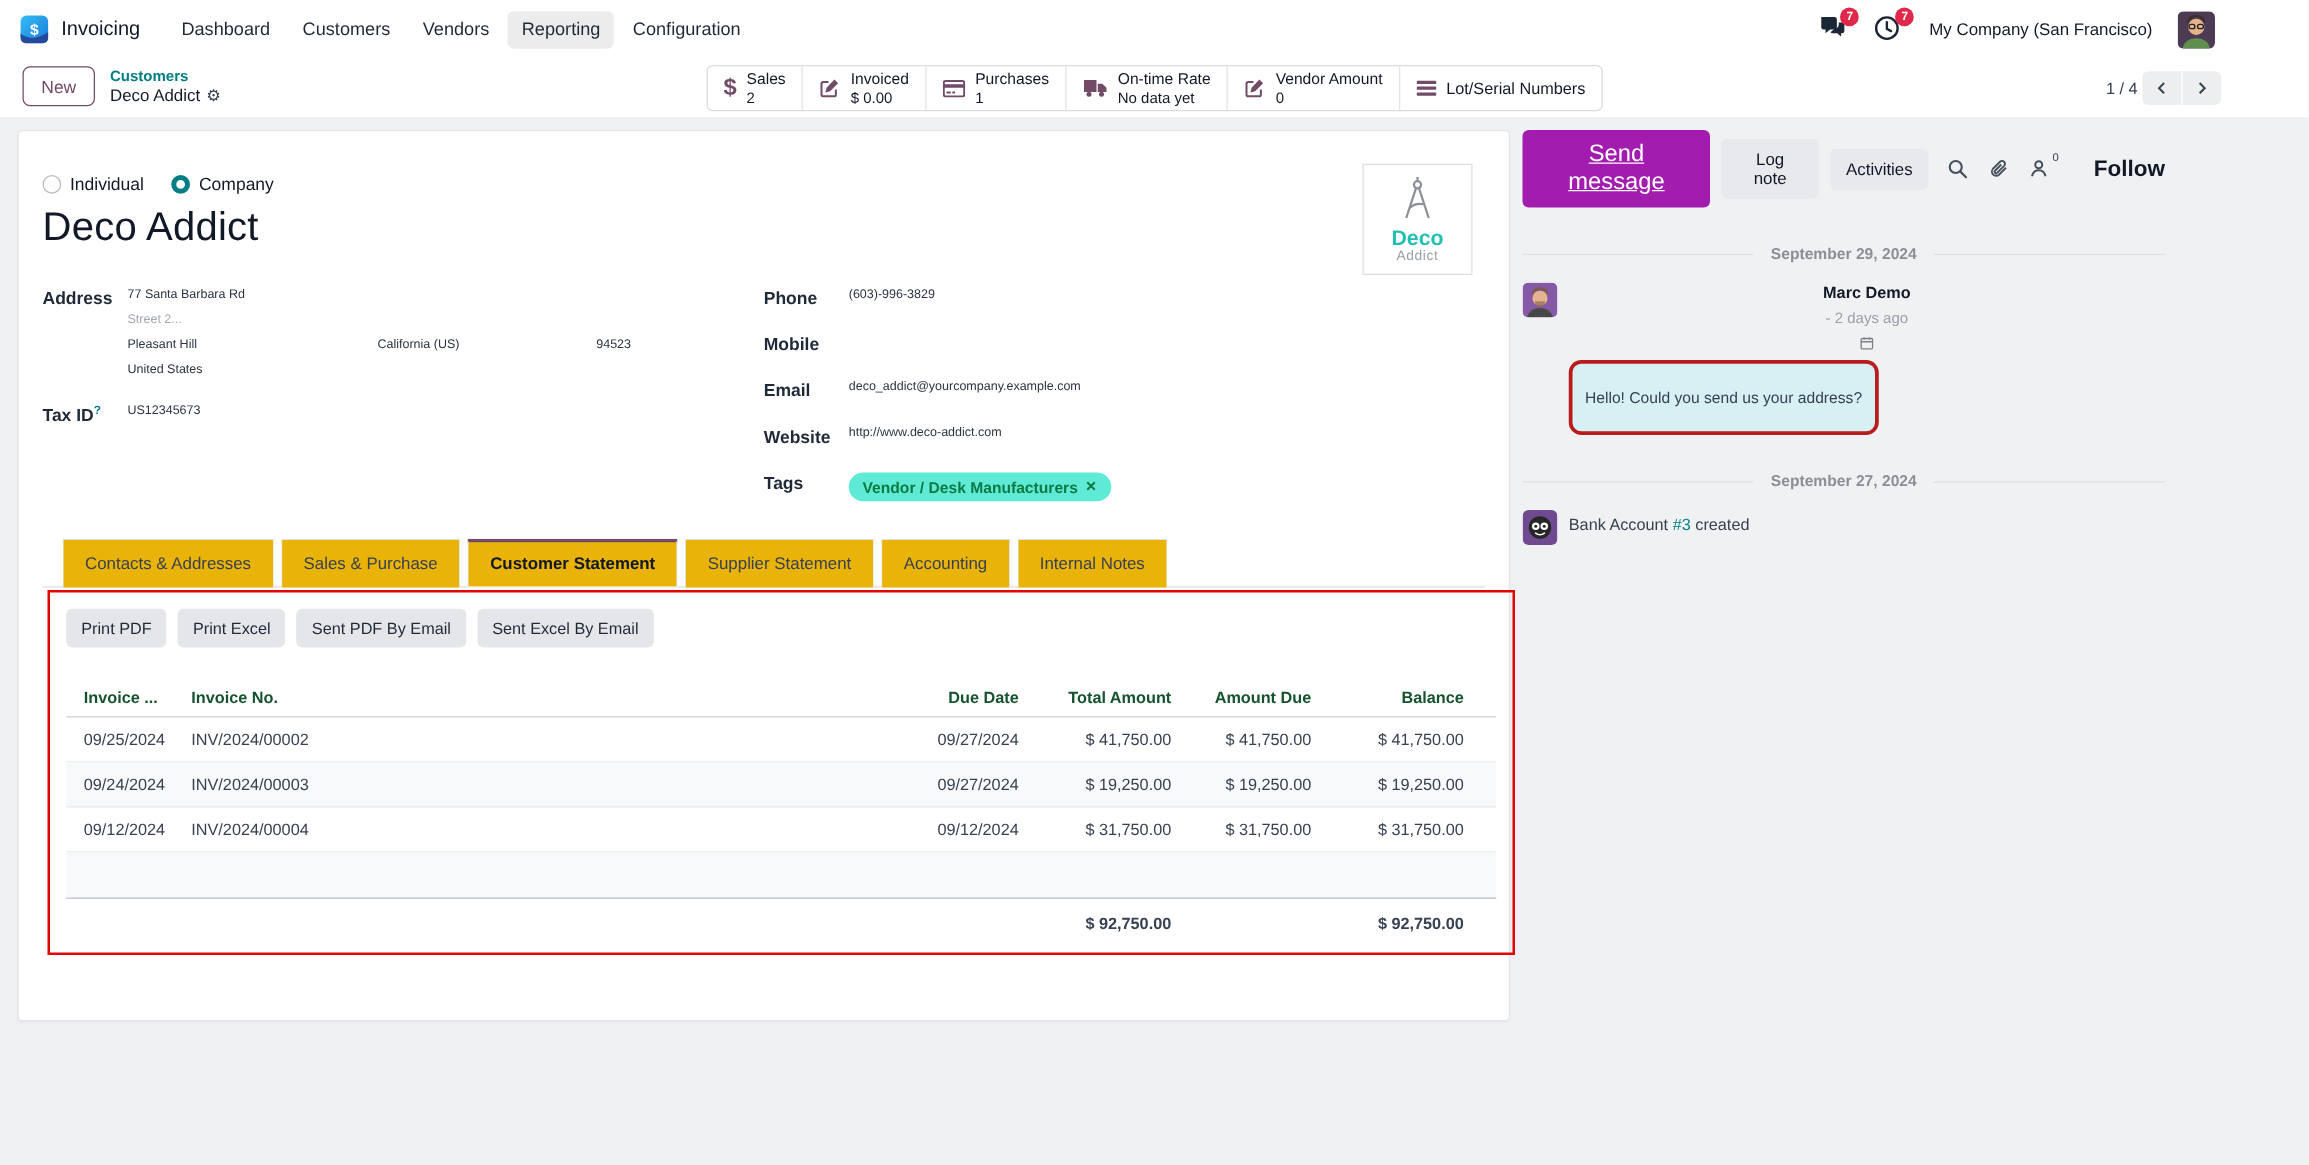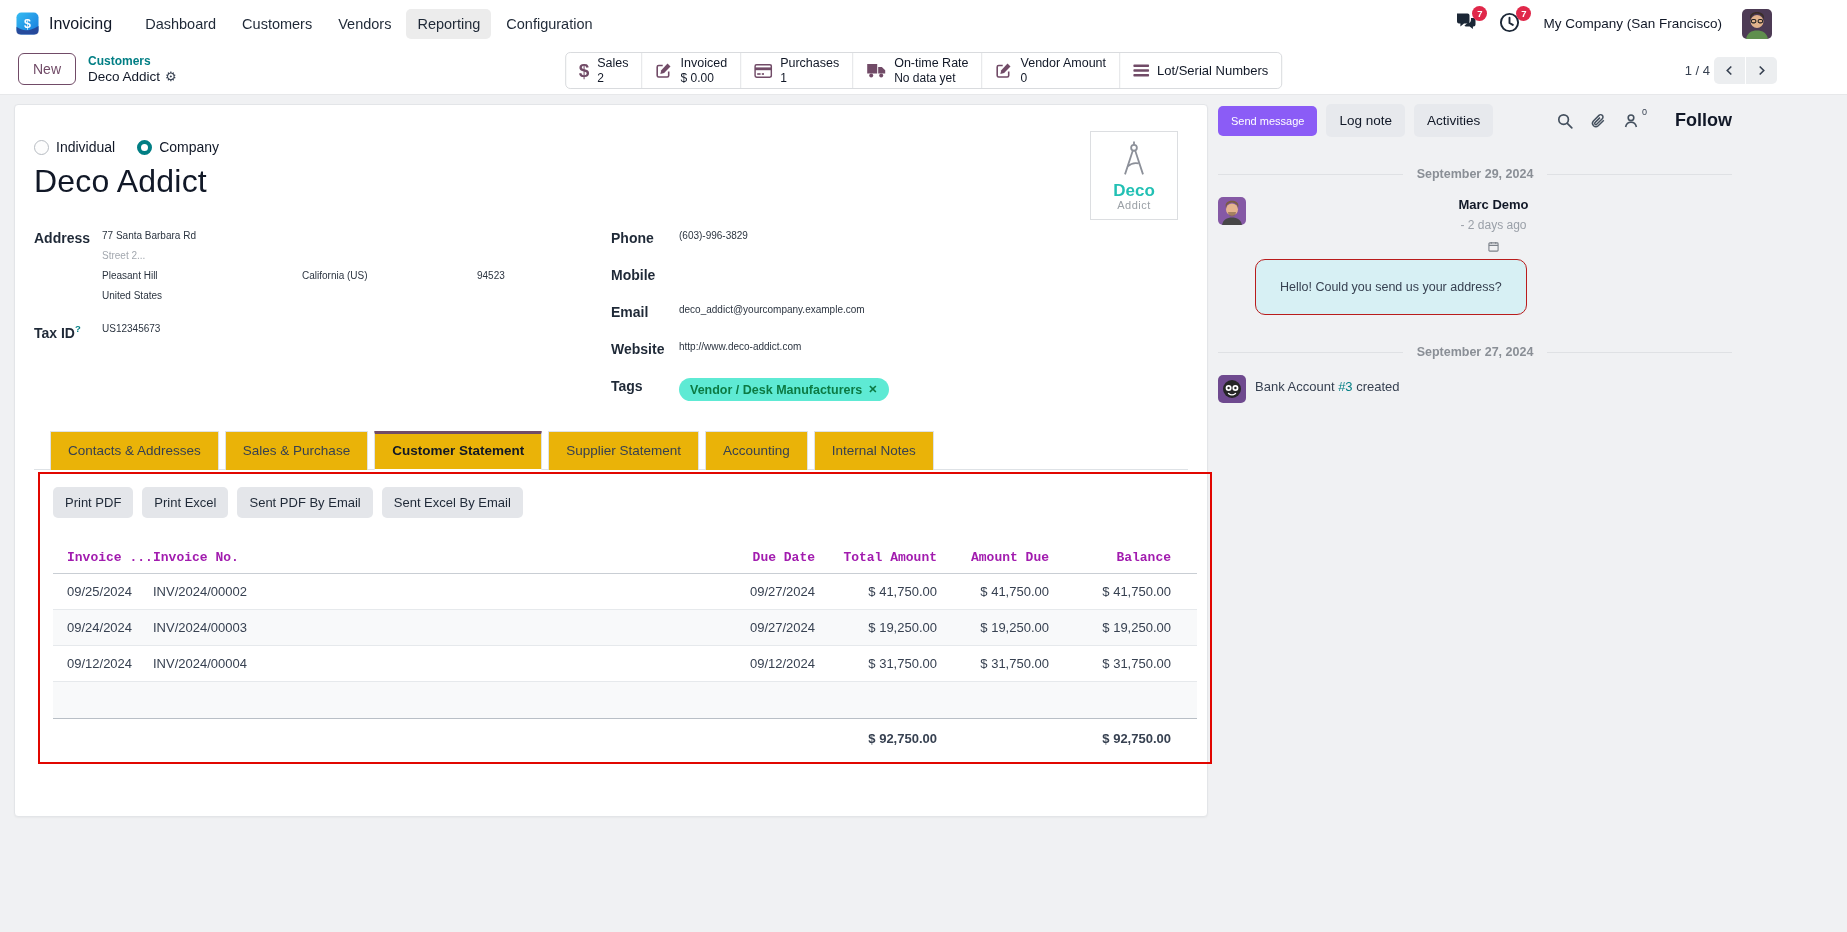--- a/index.html
+++ b/index.html
@@ -85,42 +85,42 @@
   .trow.striped { background:#f8f9fa; }
   .trow.empty { background:#f8f9fa; border-bottom:none; }
   .trow.totals { border-top:1px solid #b9bfc6; border-bottom:none; height:40px; font-weight:bold; color:#111827; }
   .c-date { width:100px; padding-left:14px; flex:0 0 100px; }
   .c-num { flex:1; }
   .c-due { width:120px; flex:0 0 120px; text-align:right; }
   .c-total { width:122px; flex:0 0 122px; text-align:right; }
   .c-amtdue { width:112px; flex:0 0 112px; text-align:right; }
   .c-bal { width:122px; flex:0 0 122px; text-align:right; }
   .cell { color:#374151; }
-  .thead .cell { color:#a21caf;font-family:Liberation Mono, monospace; }
+  .thead .cell { color:#14532d; }
 
   
   .chatter { position:absolute; left:1218px; top:104px; width:514px; }
   .chat-head { display:flex; align-items:center; }
-  .btn-send { background:#8b5cf6; color:#fff; border:none; border-radius:5px; font-size:11px; padding:9px 13px; cursor:pointer; font-family:inherit; }
+  .btn-send { background:#a21caf; color:#fff; border:none; border-radius:5px; font-size:19px; padding:9px 13px; cursor:pointer; font-family:inherit;text-decoration:underline; }
   .btn-chat { background:#e7e9ed; color:#111827; border:none; border-radius:5px; font-size:13.5px; padding:9px 13px; margin-left:9px; cursor:pointer; font-family:inherit; }
   .chat-head-spacer { flex:1; }
   .chat-ico { width:20px; height:20px; margin-left:13px; cursor:pointer; display:flex; align-items:center; justify-content:center; }
   .follower-wrap { position:relative; }
   .follower-count { position:absolute; top:-4px; right:-6px; font-size:9px; color:#374151; }
   .follow-label { font-size:18px; font-weight:700; color:#111827; margin-left:34px; cursor:pointer; }
   .day-divider { display:flex; align-items:center; gap:14px; margin:30px 0 16px 0; }
   .day-divider .line { flex:1; height:1px; background:#dfe1e4; }
   .day-divider .daytext { font-size:12.5px; font-weight:bold; color:#8a8f96; }
   .msg { display:flex; gap:9px; }
   .msg-avatar { width:28px; height:28px; border-radius:5px; overflow:hidden; flex:0 0 28px; cursor:pointer; }
   .msg-body { flex:1; }
   .msg-top { display:flex; align-items:center; gap:6px;flex-direction:column; }
   .msg-author { font-size:13px; font-weight:bold; color:#111827; cursor:pointer; }
   .msg-time { font-size:12px; color:#9aa0a8; }
-  .bubble { display:inline-block; background:#d7f0f4; border:1px solid #b91c1c; border-radius:10px; padding:20px 24px; margin-top:3px; font-size:12.5px; color:#374151; max-width:420px; }
+  .bubble { display:inline-block; background:#d7f0f4; border:3px solid #b91c1c; border-radius:10px; padding:20px 10px; margin-top:3px; font-size:12.5px; color:#374151; max-width:420px; }
   .note-line { font-size:13px; color:#374151; margin-top:4px; }
   .note-link { color:#017e84; cursor:pointer; }
 </style>
 </head>
 <body>
 
 <div class="topbar">
   <span class="appicon">
     <svg viewBox="0 0 24 24" width="23" height="23">
       <defs>

